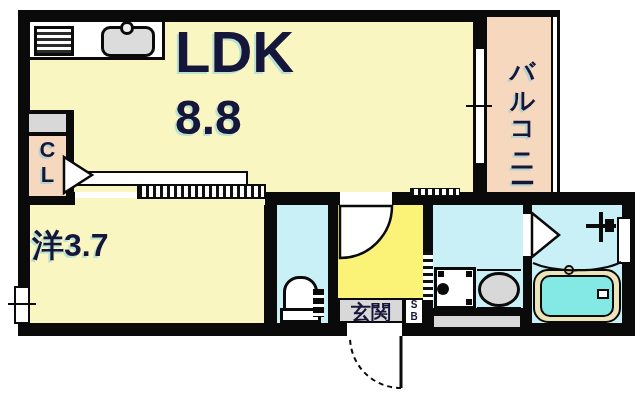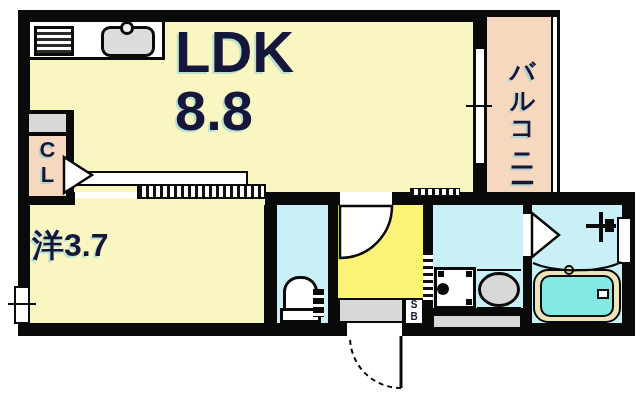--- a/index.html
+++ b/index.html
@@ -101,25 +101,26 @@
     <line x1="8" y1="304" x2="36" y2="304" stroke="#0a0a0a" stroke-width="2"></line>
     <line x1="586" y1="226" x2="616" y2="226" stroke="#0a0a0a" stroke-width="4"></line>
     <line x1="601" y1="212" x2="601" y2="242" stroke="#0a0a0a" stroke-width="4"></line>
     <rect x="605" y="219" width="9" height="13" fill="#0a0a0a"></rect>
     <path d="M533,263 C555,273 600,273 621,262" fill="none" stroke="#0a0a0a" stroke-width="2"></path>
     <line x1="477" y1="270" x2="521" y2="270" stroke="#0a0a0a" stroke-width="2"></line>
     <line x1="477" y1="308" x2="521" y2="308" stroke="#0a0a0a" stroke-width="2"></line>
   </svg>
 
   <div class="label big" style="left:175px;top:20px;width:210px;font-size:58px;">LDK</div>
-  <div class="label big" style="left:175px;top:80px;width:210px;font-size:56px;">8.8</div>
+  <div class="label big" style="left:175px;top:92px;width:210px;font-size:48px;">8.8</div>
   <div class="label big" style="left:32px;top:228px;width:228px;font-size:32px;">洋3.7</div>
   <div class="label vertical" style="left:496px;top:22px;width:44px;height:170px;font-size:25px;letter-spacing:3px;text-align:center;">バルコニー</div>
 
   <div class="fixture fill-gray" style="left:338px;top:298px;width:66px;height:25px;border:2px solid #0a0a0a;"></div>
+  <div class="label" style="left:340px;top:299px;width:62px;font-size:20px;text-align:center;text-shadow:none;">玄関</div>
 
   <div class="fixture" style="left:404px;top:298px;width:20px;height:27px;background:#fff;border:2px solid #0a0a0a;"></div>
   <div class="label" style="left:404px;top:299px;width:20px;font-size:10px;text-align:center;text-shadow:none;">S</div>
   <div class="label" style="left:404px;top:311px;width:20px;font-size:10px;text-align:center;text-shadow:none;">B</div>
 
   <div class="label" style="left:29px;top:137px;width:37px;font-size:22px;text-align:center;">C</div>
   <div class="label" style="left:29px;top:162px;width:37px;font-size:22px;text-align:center;">L</div>
 </div>
 
 </body></html>

